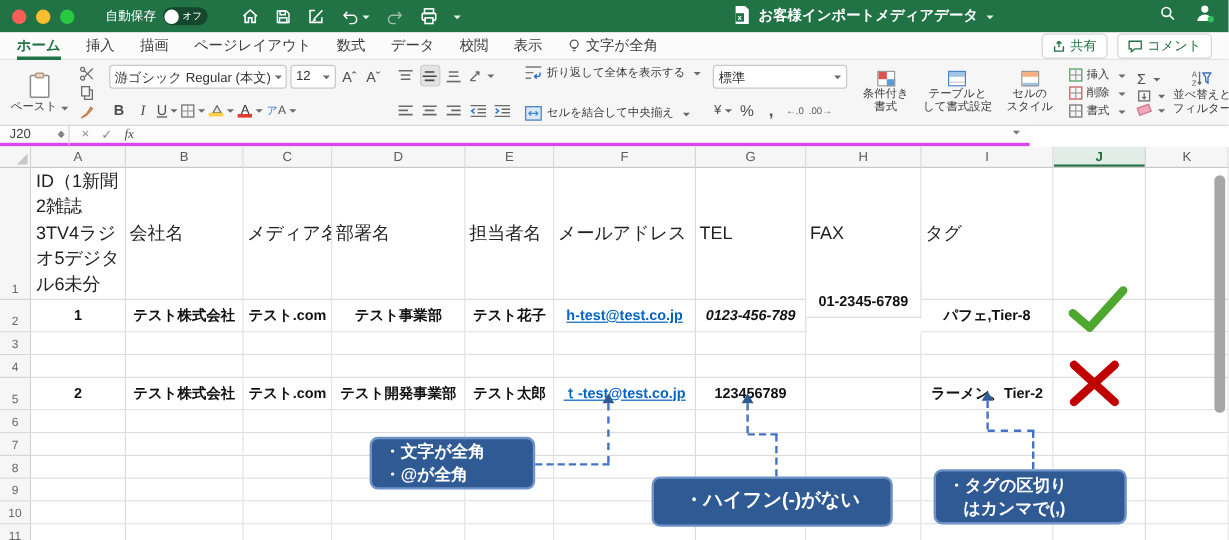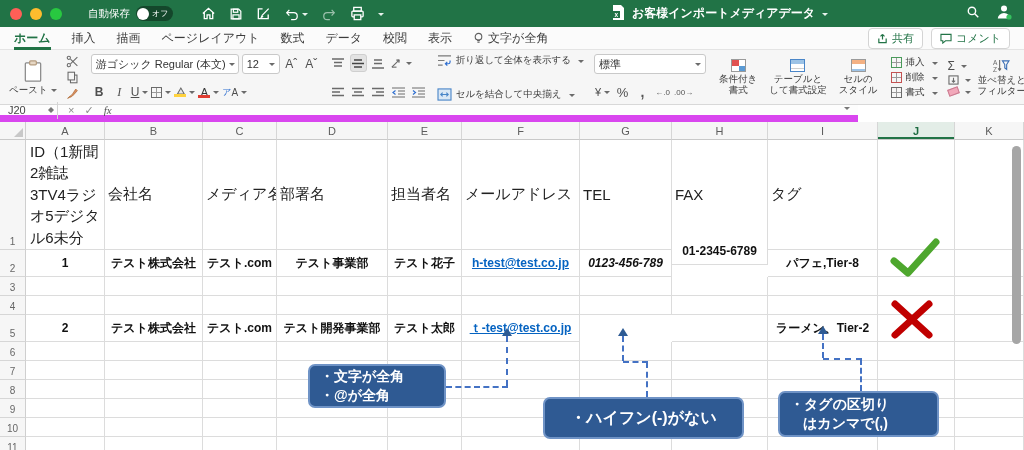--- a/index.html
+++ b/index.html
@@ -61,21 +61,21 @@
   .tbl-ic{width:15px;height:13px;border:1px solid #4a86c8;background:
     linear-gradient(#9dc3e6,#9dc3e6) 0 0/100% 4px no-repeat,
     linear-gradient(#cfcfcf,#cfcfcf) 0 8px/100% 1px no-repeat,#fff}
   .cs-ic{width:15px;height:13px;border:1px solid #9a9a9a;background:
     linear-gradient(#f4b183,#f4b183) 0 0/100% 4px no-repeat,
     linear-gradient(#9dc3e6,#9dc3e6) 0 9px/100% 4px no-repeat,#fff}
   .eraser{width:11px;height:7px;background:#f2a8ba;border:1px solid #c97b90;transform:rotate(-20deg)}
   .tinytxt{font-size:8px;color:#555;white-space:nowrap}
 
   
-  .fbar{position:absolute;left:0;top:105px;width:858px;height:17px;background:#fdfdfd;border-bottom:7px solid #d946ef;display:flex;align-items:center;font-size:11px;color:#444}
+  .fbar{position:absolute;left:0;top:105px;width:858px;height:17px;background:#fdfdfd;border-bottom:3px solid #d946ef;display:flex;align-items:center;font-size:11px;color:#444}
   .namebox{width:58px;height:17px;display:flex;align-items:center;justify-content:space-between;padding:0 3px 0 8px;border-right:1px solid #d4d4d4}
   .stp{display:flex;flex-direction:column;gap:1px}
   .stp i{width:0;height:0;border:3px solid transparent;display:block}
   .stp .up{border-bottom-color:#777;margin-bottom:-1px}
   .stp .dn{border-top-color:#777}
   .fico{margin-left:10px;color:#8a8a8a;font-size:11px}
   .fico.fx{font-family:"Liberation Serif","DejaVu Serif",serif;font-style:italic;color:#555}
   .finput{flex:1}
   .fchev{margin-right:8px}
 
@@ -590,20 +590,21 @@
       <div class="cell" style="left: 672px; top: 174px; width: 96px; height: 19px;"></div>
       <div class="cell" style="left: 768px; top: 174px; width: 110px; height: 19px;"></div>
       <div class="cell" style="left: 878px; top: 174px; width: 77px; height: 19px;"></div>
       <div class="cell" style="left: 955px; top: 174px; width: 69px; height: 19px;"></div>
       <div class="cell bold" style="left: 26px; top: 193px; width: 79px; height: 27px;">2</div>
       <div class="cell bold" style="left: 105px; top: 193px; width: 98px; height: 27px;">テスト株式会社</div>
       <div class="cell bold" style="left: 203px; top: 193px; width: 74px; height: 27px;">テスト.com</div>
       <div class="cell bold" style="left: 277px; top: 193px; width: 111px; height: 27px;">テスト開発事業部</div>
       <div class="cell bold" style="left: 388px; top: 193px; width: 74px; height: 27px;">テスト太郎</div>
       <div class="cell bold link" style="left: 462px; top: 193px; width: 118px; height: 27px;">ｔ-test@test.co.jp</div>
+      <div class="cell bold" style="left: 580px; top: 193px; width: 92px; height: 27px;">123456789</div>
       <div class="cell" style="left: 672px; top: 193px; width: 96px; height: 27px;"></div>
       <div class="cell bold" style="left: 768px; top: 193px; width: 110px; height: 27px;">ラーメン、Tier-2</div>
       <div class="cell" style="left: 878px; top: 193px; width: 77px; height: 27px;"></div>
       <div class="cell" style="left: 955px; top: 193px; width: 69px; height: 27px;"></div>
       <div class="cell" style="left: 26px; top: 220px; width: 79px; height: 19px;"></div>
       <div class="cell" style="left: 105px; top: 220px; width: 98px; height: 19px;"></div>
       <div class="cell" style="left: 203px; top: 220px; width: 74px; height: 19px;"></div>
       <div class="cell" style="left: 277px; top: 220px; width: 111px; height: 19px;"></div>
       <div class="cell" style="left: 388px; top: 220px; width: 74px; height: 19px;"></div>
       <div class="cell" style="left: 462px; top: 220px; width: 118px; height: 19px;"></div>

